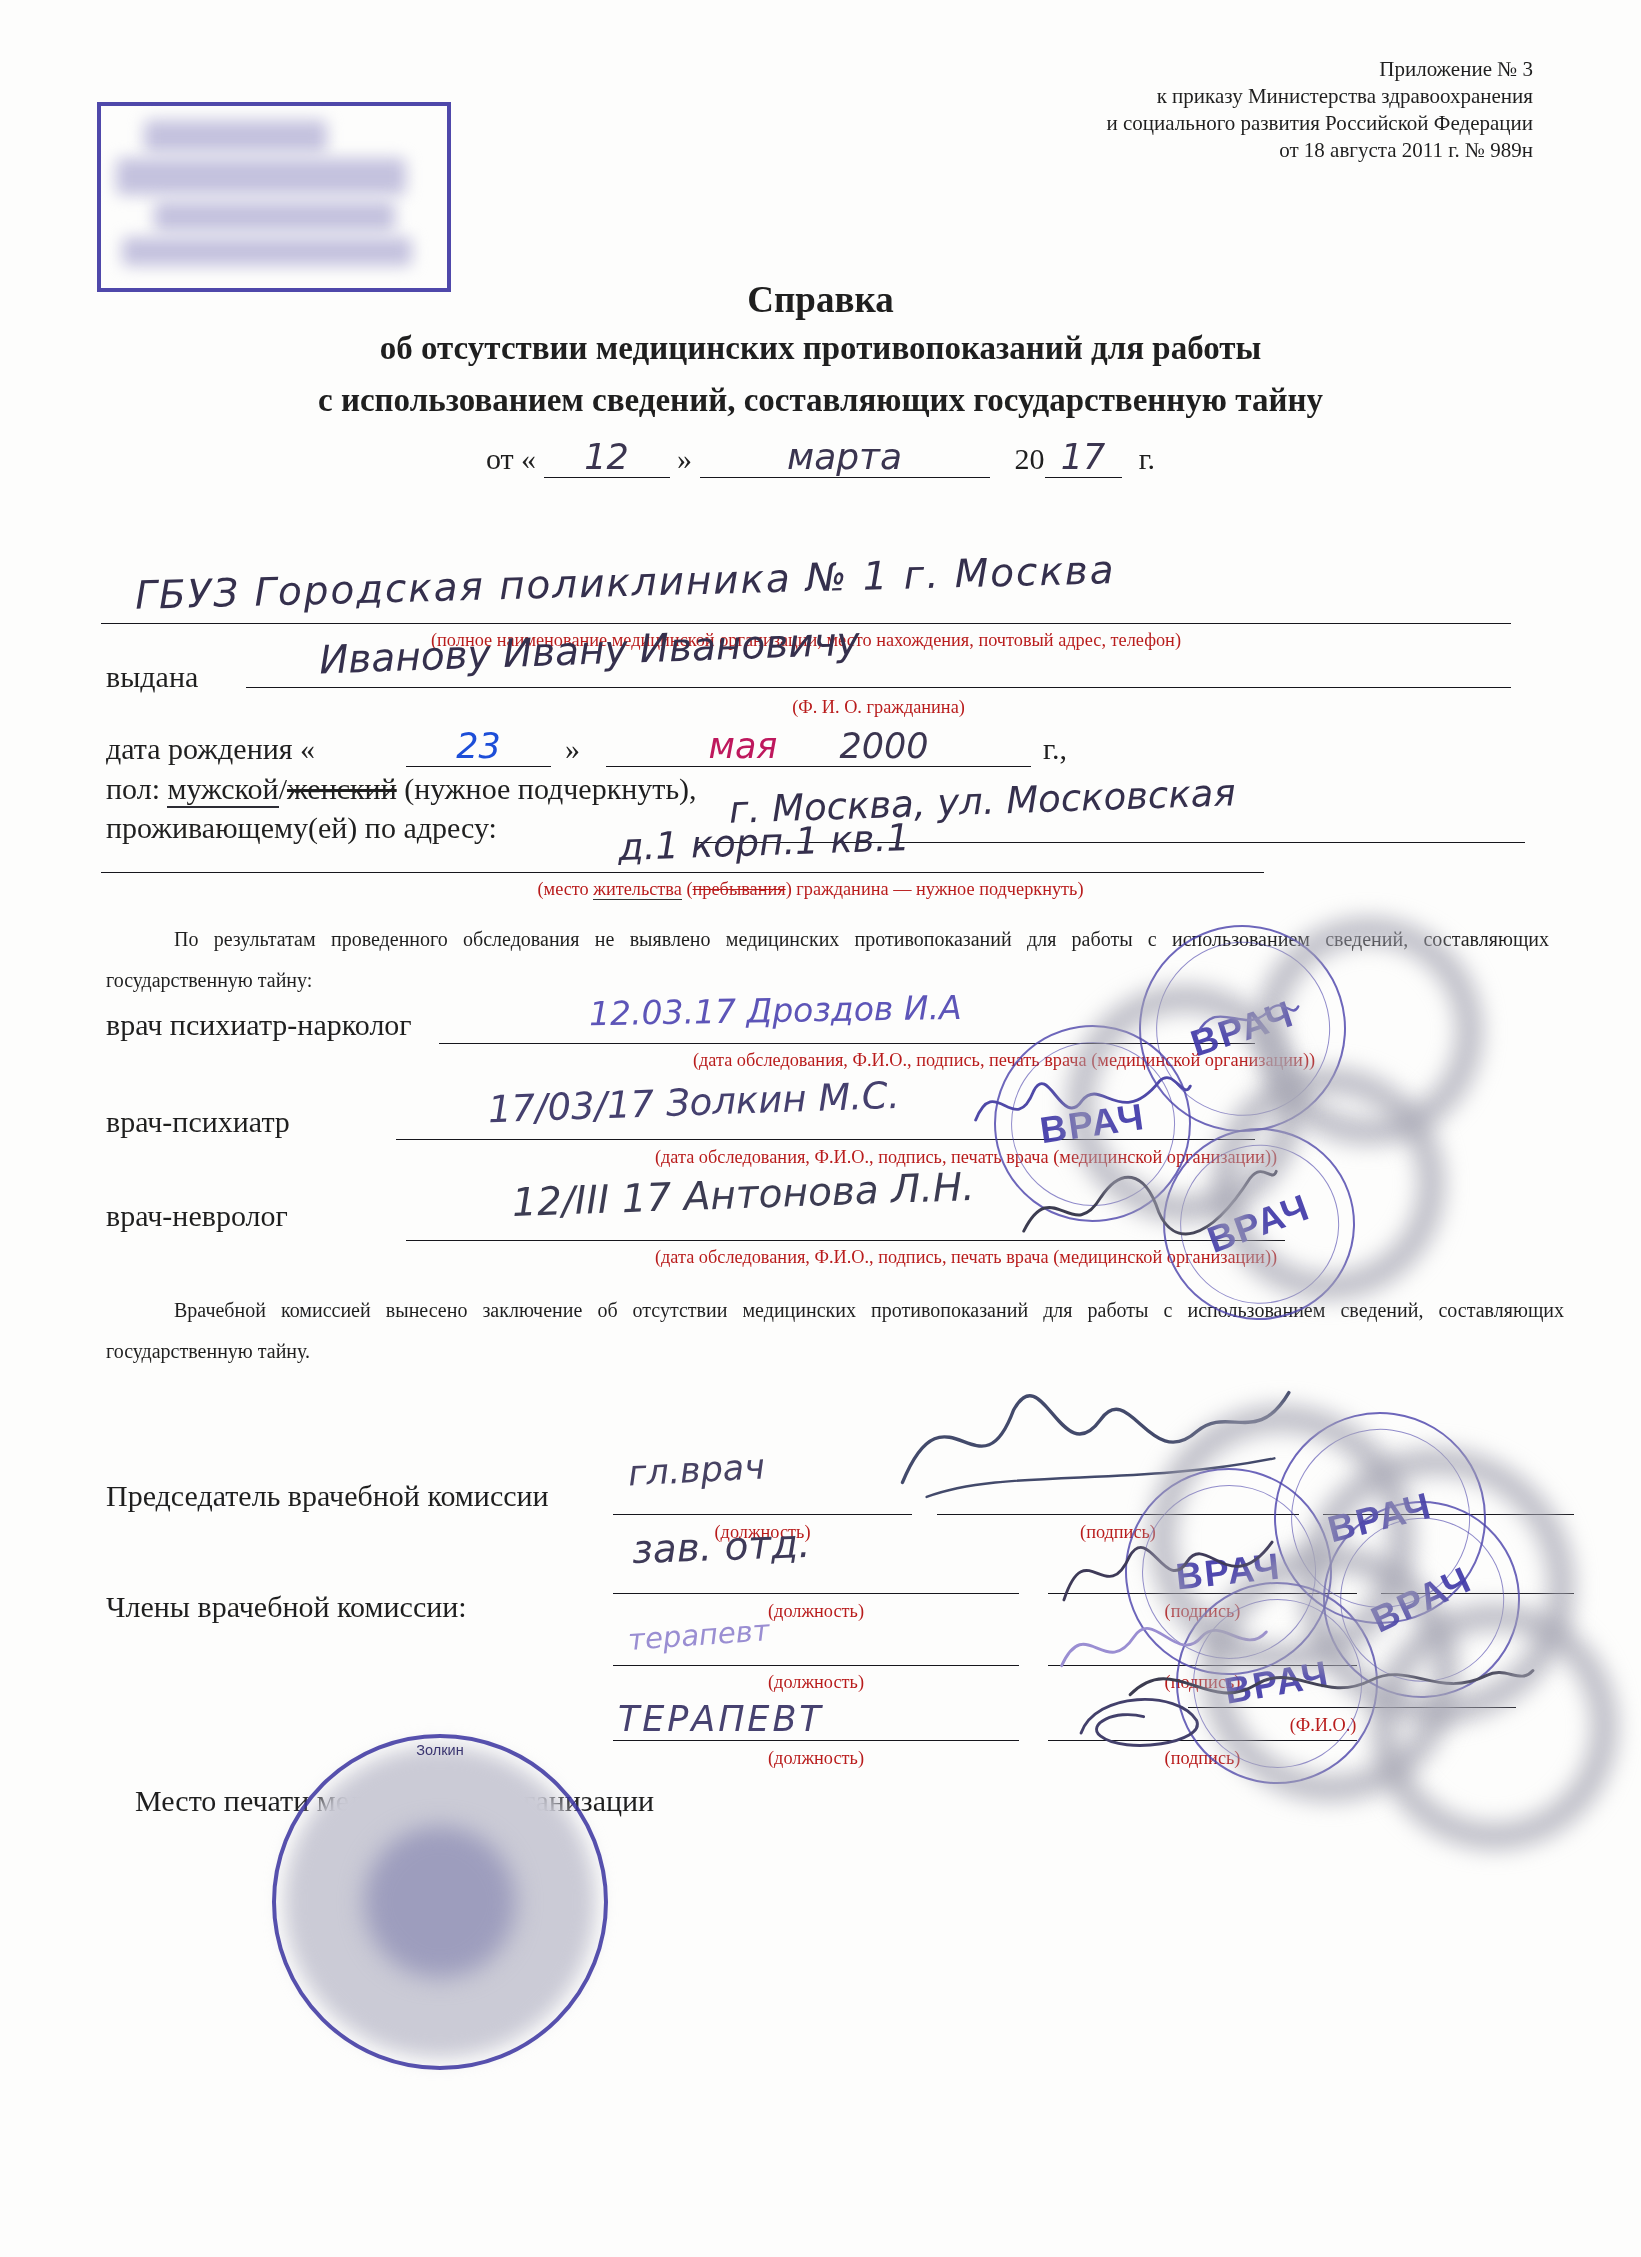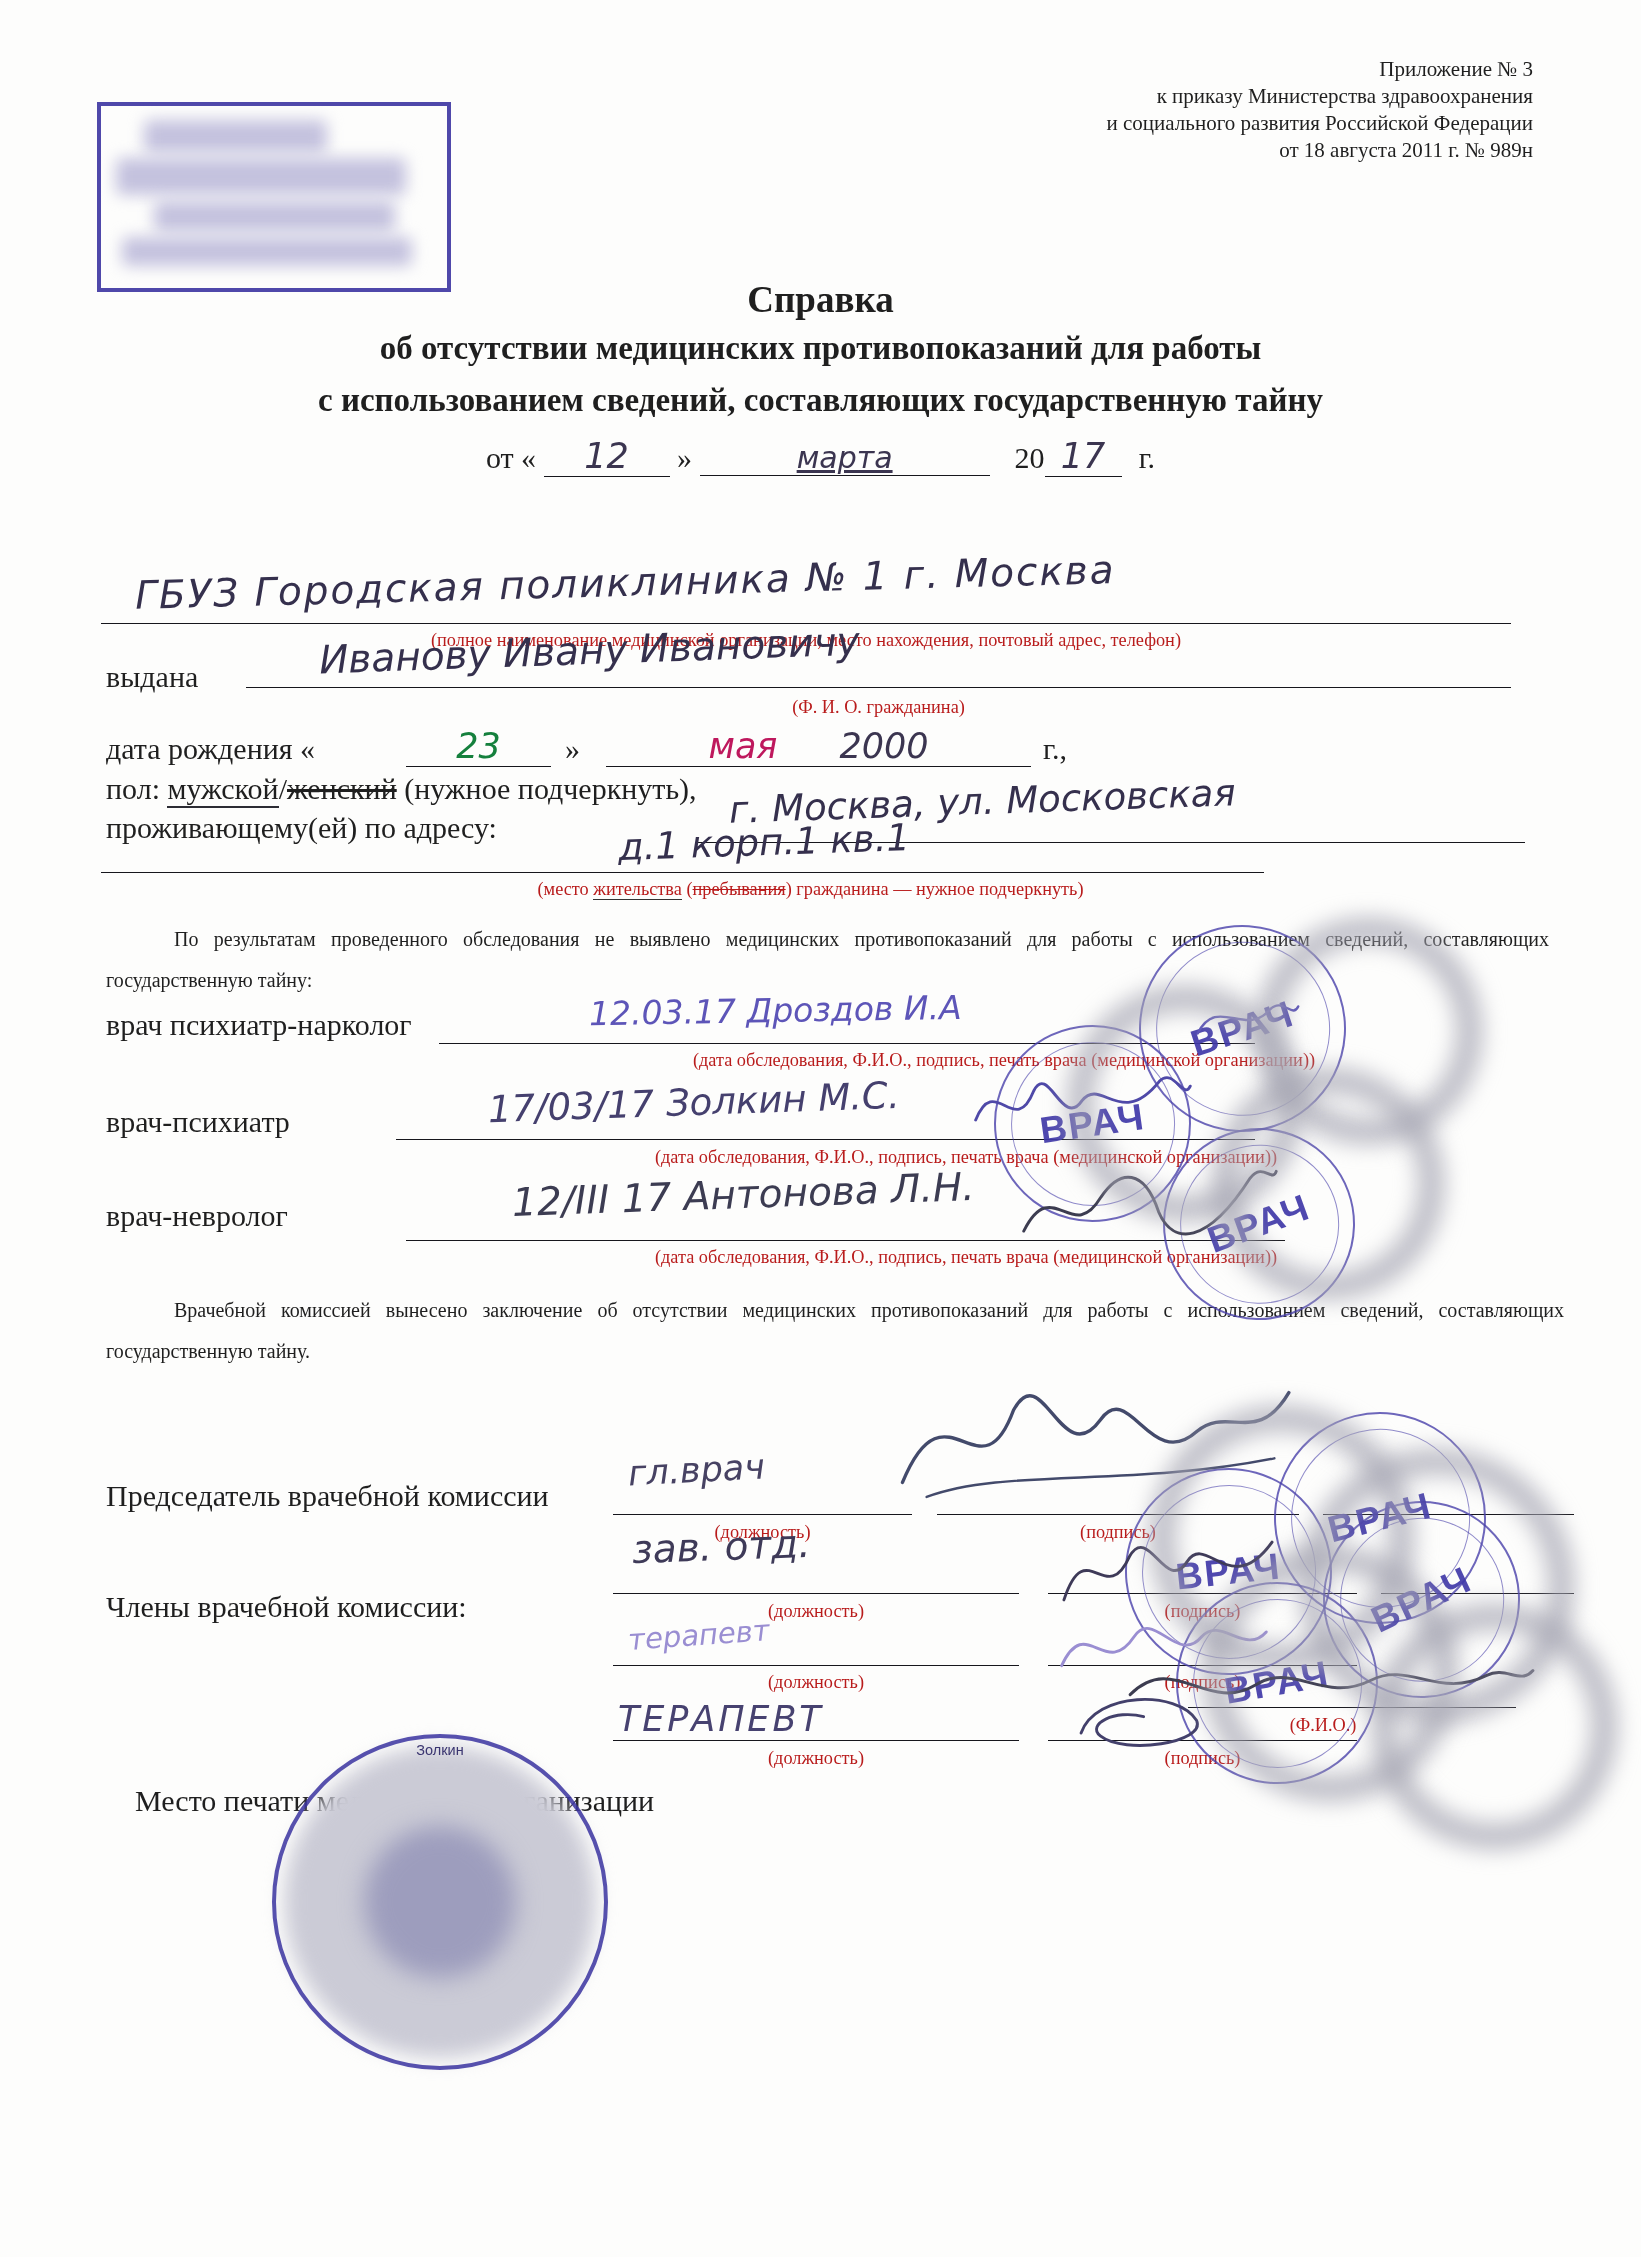--- a/index.html
+++ b/index.html
@@ -58,36 +58,36 @@
   </div>
 
   <div class="abs title-main" style="top:278px;">Справка</div>
   <div class="abs title-sub" style="top:330px;">об отсутствии медицинских противопоказаний для работы</div>
   <div class="abs title-sub" style="top:382px;">с использованием сведений, составляющих государственную тайну</div>
 
   <div class="abs label" style="left:0;right:0;top:436px;text-align:center;">
     <span>от «</span>
     <span class="slot hand" style="width:126px;font-size:35px;color:#3b3550;">12</span>
     <span>»</span>
-    <span class="slot hand" style="width:290px;font-size:30px;color:#3b3550;text-decoration:underline;">марта</span>
+    <span class="slot hand" style="width:290px;font-size:36px;color:#3b3550;">марта</span>
     <span style="margin-left:17.4px;">20</span><span class="slot hand" style="width:77px;font-size:35px;color:#3b3550;">17</span>
     <span style="margin-left:9.7px;">г.</span>
   </div>
 
   <div class="abs hand" style="left:135px;top:560px;font-size:39px;color:#35304d;letter-spacing:1.9px;transform:rotate(-1.5deg);">ГБУЗ Городская поликлиника № 1 г. Москва</div>
   <div class="abs line" style="left:101px;top:623px;width:1410px;"></div>
   <div class="abs cap" style="left:101px;top:630px;width:1410px;">(полное наименование медицинской организации, место нахождения, почтовый адрес, телефон)</div>
 
   <div class="abs label" style="left:106px;top:660px;">выдана</div>
   <div class="abs hand" style="left:319px;top:628px;font-size:39px;color:#35304d;transform:rotate(-2deg);">Иванову Ивану Ивановичу</div>
   <div class="abs line" style="left:246px;top:687px;width:1265px;"></div>
   <div class="abs cap" style="left:246px;top:697px;width:1265px;">(Ф. И. О. гражданина)</div>
 
   <div class="abs label" style="left:106px;top:732px;">дата рождения «</div>
-  <div class="abs slot hand" style="left:406px;top:726px;width:145px;font-size:35px;color:#15803d;font-style:italic;">23</div>
+  <div class="abs slot hand" style="left:406px;top:726px;width:145px;font-size:35px;color:#1d4ed8;font-style:italic;">23</div>
   <div class="abs label" style="left:565px;top:732px;">»</div>
   <div class="abs slot" style="left:606px;top:726px;width:425px;">
     <span class="hand" style="font-size:35px;color:#be185d;margin-right:58px;">мая</span>
     <span class="hand" style="font-size:35px;color:#3b3550;">2000</span>
   </div>
   <div class="abs label" style="left:1043px;top:732px;">г.,</div>
 
   <div class="abs label" style="left:106px;top:772px;">
     <span>пол:</span>
     <span class="u-hand">мужской</span><span>/</span><span class="strike">женский</span>

